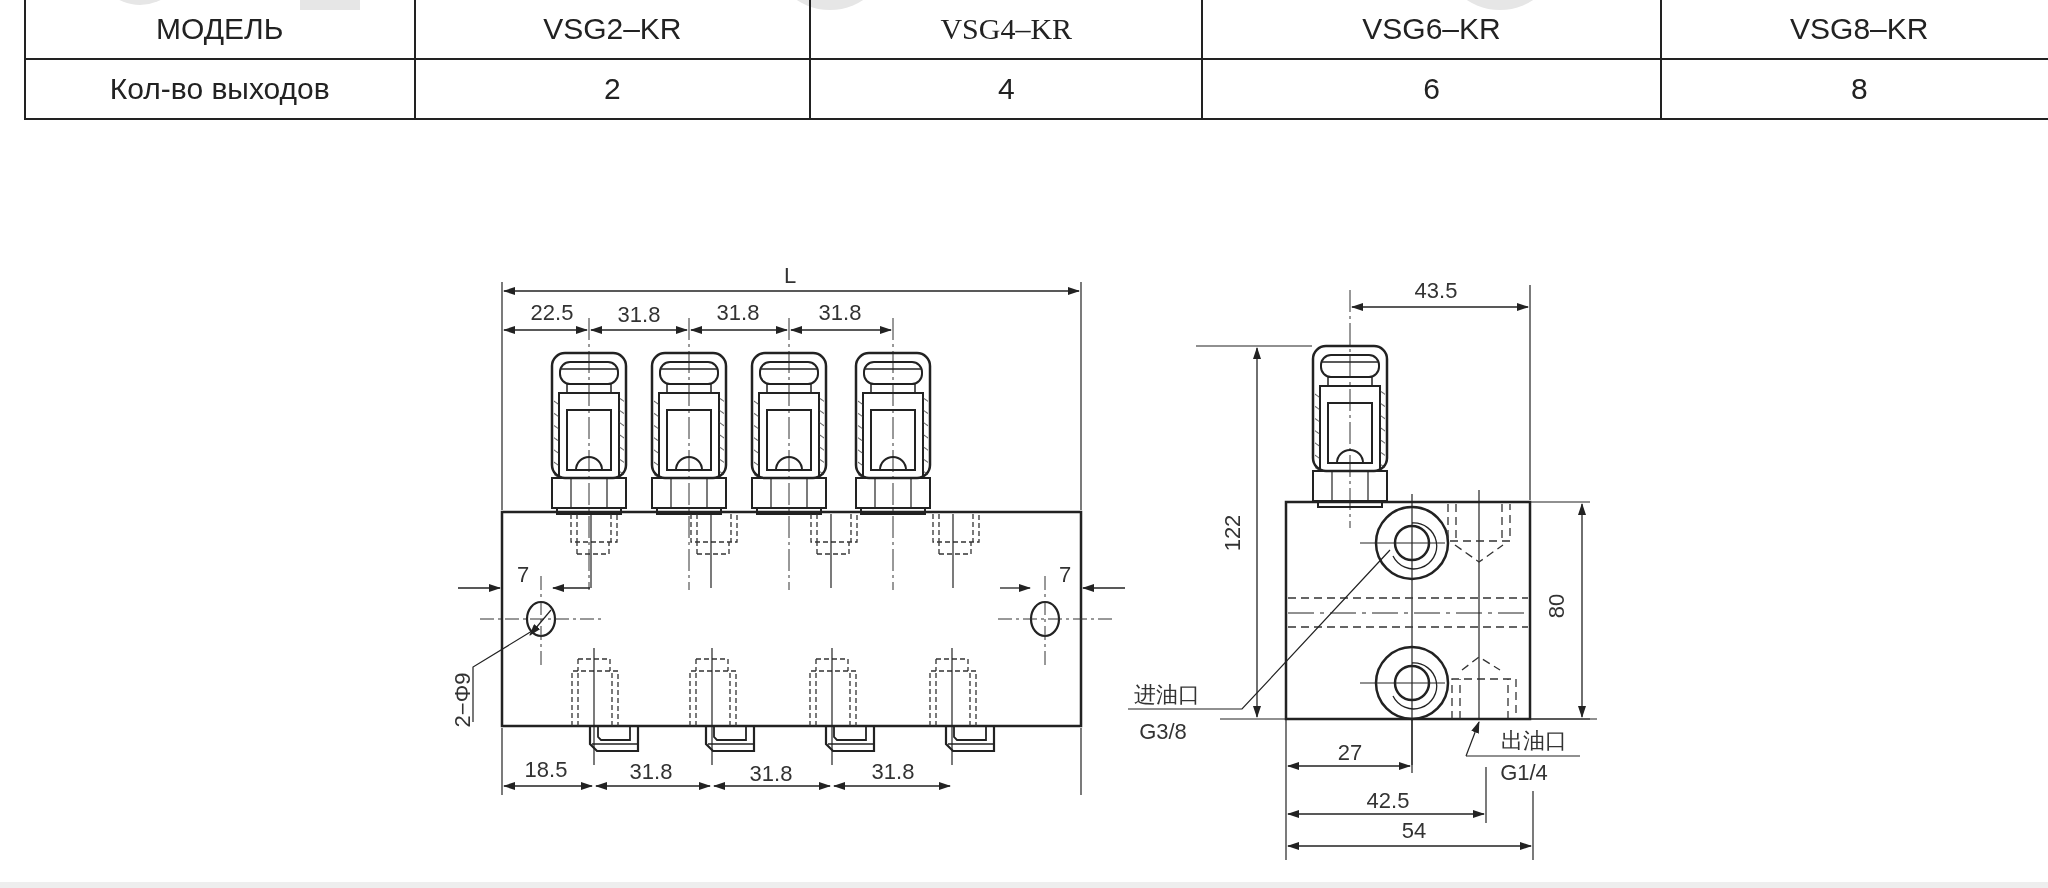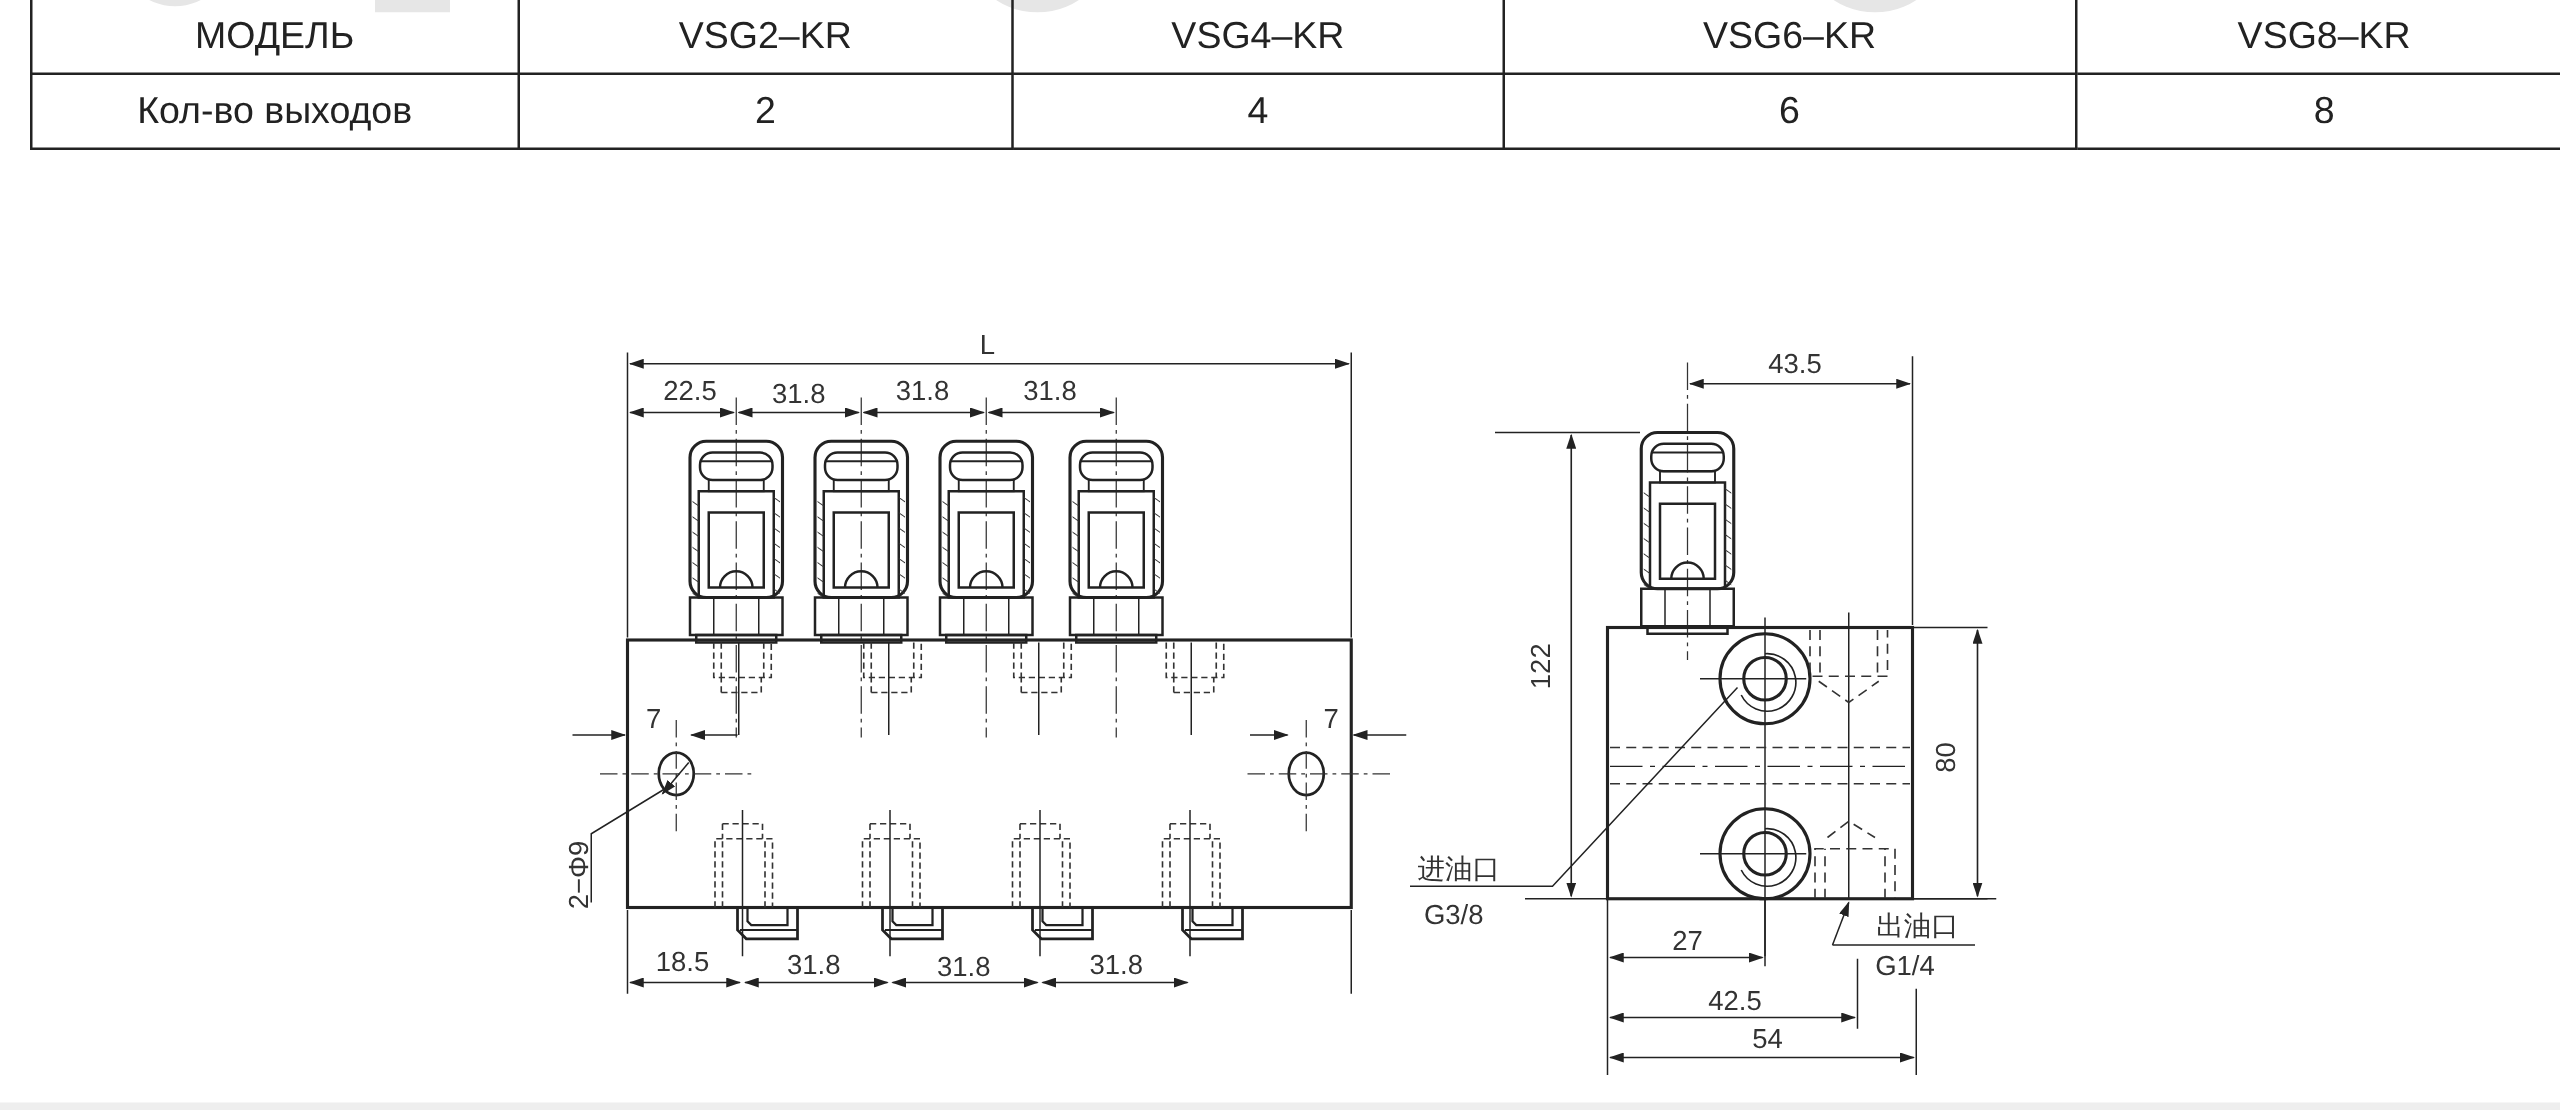--- a/index.html
+++ b/index.html
@@ -3,21 +3,21 @@
 <meta charset="utf-8">
 <style>
   html,body{margin:0;padding:0;background:#ffffff;}
   body{width:2048px;height:888px;position:relative;overflow:hidden;font-family:"Liberation Sans",sans-serif;color:#222;}
   .wm{position:absolute;top:-60px;left:0;width:2048px;height:70px;}
   table.spec{position:absolute;left:24px;top:0;border-collapse:collapse;width:2035px;}
   table.spec td{border:2.5px solid #222;text-align:center;font-size:30px;color:#222;font-weight:normal;padding:0;}
   table.spec tr.r0 td{height:58px;border-top:none;}
   table.spec tr.r1 td{height:58px;}
   table.spec tr.r2 td{height:58px;}
-  .c0{width:402px;} .c1{width:410px;} .c2{width:407px;} .c3{width:476px;border-radius:10px;} .c4{width:412px;}
+  .c0{width:402px;} .c1{width:410px;} .c2{width:407px;font-family:Liberation Serif, serif;} .c3{width:476px;border-radius:10px;} .c4{width:412px;}
   svg.draw{position:absolute;left:0;top:0;}
   svg text{font-family:"Liberation Sans",sans-serif;fill:#333;}
   .bottombar{position:absolute;left:0;top:882px;width:2048px;height:6px;background:#eeeeee;}
 </style>
 </head>
 <body>
 
 <svg class="wm" width="2048" height="70">
   <circle cx="140" cy="20" r="45" fill="#e6e6e6"></circle>
   <circle cx="830" cy="10" r="60" fill="#e6e6e6"></circle>

